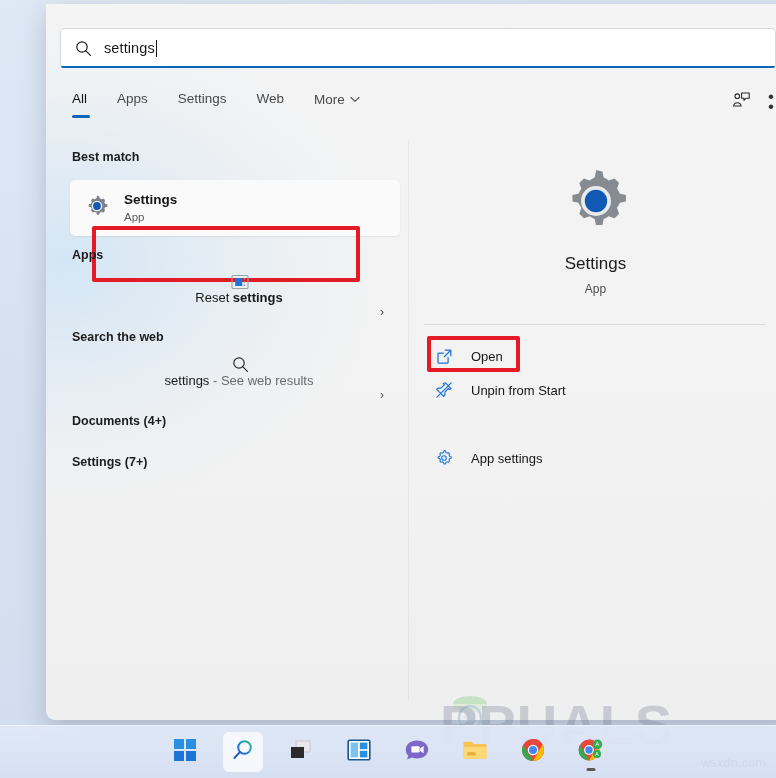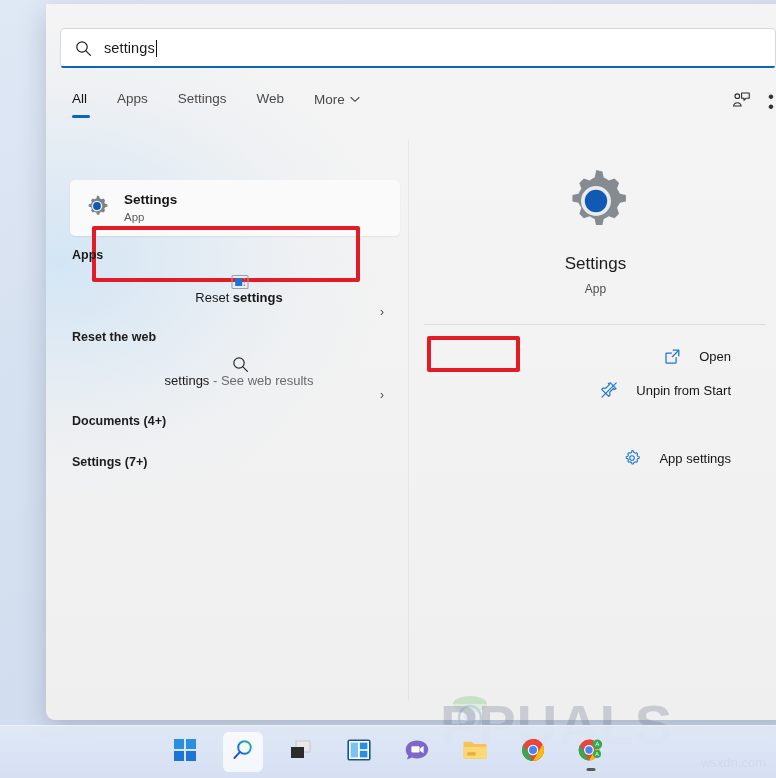--- a/index.html
+++ b/index.html
@@ -152,21 +152,21 @@
   #prev-sub {
     position: absolute; left: 0; right: 0; top: 146px;
     text-align: center; font-size: 12px; color: #4e4e4e;
   }
   #prev-sep {
     position: absolute; left: 15px; right: 16px; top: 188px;
     height: 1px; background: rgba(0,0,0,0.09);
   }
   .act-row {
     position: absolute; left: 22px; width: 300px; height: 32px;
-    display: flex; align-items: center; justify-content: flex-end;
+    display: flex; align-items: center;
   }
   .act-row .aicon { width: 26px; display:flex; justify-content:center; flex:0 0 auto; }
   .act-row .alabel { font-size: 13px; color: #161616; margin-left: 14px; }
 
   
   #appuals-wm {
     position: absolute; left: 440px; top: 692px;
     font-size: 56px; font-weight: bold; letter-spacing: 1px;
     color: rgba(120,130,150,0.33);
     user-select: none; white-space: nowrap;
@@ -255,20 +255,21 @@
           <path d="M10.6 2 h7.6 v5.2 h-3 l-2.2 2.1 v-2.1 h-2.4 z" fill="none" stroke="#2b2b2b" stroke-width="1.1" stroke-linejoin="round"></path>
         </svg>
       </span>
     </div>
     <div id="more-btn">
       <span>• • •</span>
     </div>
 
     <div id="results">
 
+      <div class="section-head">Best match</div>
 
       <div id="bestmatch-card">
         <div id="bestmatch-row">
           <span id="bm-icon">
             <svg width="26" height="26" viewBox="0 0 26 26">
               <path d="M13 2.6 l2.2.55 .45 2.1 a7.6 7.6 0 0 1 1.75 1.02 l2.02-.72 1.6 1.6 -.72 2.02 a7.6 7.6 0 0 1 1.02 1.75 l2.1.45 0 2.26 -2.1.45 a7.6 7.6 0 0 1 -1.02 1.75 l.72 2.02 -1.6 1.6 -2.02-.72 a7.6 7.6 0 0 1 -1.75 1.02 l-.45 2.1 -2.26 0 -.45-2.1 a7.6 7.6 0 0 1 -1.75-1.02 l-2.02.72 -1.6-1.6 .72-2.02 a7.6 7.6 0 0 1 -1.02-1.75 l-2.1-.45 0-2.26 2.1-.45 a7.6 7.6 0 0 1 1.02-1.75 l-.72-2.02 1.6-1.6 2.02.72 a7.6 7.6 0 0 1 1.75-1.02 l.45-2.1 z" fill="#7d8288"></path>
               <circle cx="13" cy="13" r="5.3" fill="#eceef0"></circle>
               <circle cx="13" cy="13" r="3.9" fill="#1059b5"></circle>
             </svg>
           </span>
@@ -289,21 +290,21 @@
             <rect x="4.2" y="4" width="7" height="8" fill="#1b74d6"></rect>
             <rect x="12.6" y="4" width="1.5" height="1.5" fill="#8a9098"></rect>
             <rect x="12.6" y="7.2" width="1.5" height="1.5" fill="#8a9098"></rect>
             <rect x="12.6" y="10.4" width="1.5" height="1.5" fill="#8a9098"></rect>
           </svg>
         </span>
         <span class="rlabel"><span>Reset </span><b>settings</b></span>
         <span class="rchev">›</span>
       </div>
 
-      <div class="section-head" style="position:absolute; top:194px; padding-top:0;">Reset the web</div>
+      <div class="section-head" style="position:absolute; top:194px; padding-top:0;">Search the web</div>
 
       <div class="res-row" style="top:220px;">
         <span class="ricon">
           <svg width="17" height="17" viewBox="0 0 17 17">
             <circle cx="7" cy="7" r="5.2" fill="none" stroke="#2a2a2a" stroke-width="1.2"></circle>
             <line x1="10.7" y1="10.7" x2="15.4" y2="15.4" stroke="#2a2a2a" stroke-width="1.2" stroke-linecap="round"></line>
           </svg>
         </span>
         <span class="rlabel"><span>settings</span><span class="muted"> - See web results</span></span>
         <span class="rchev">›</span>

